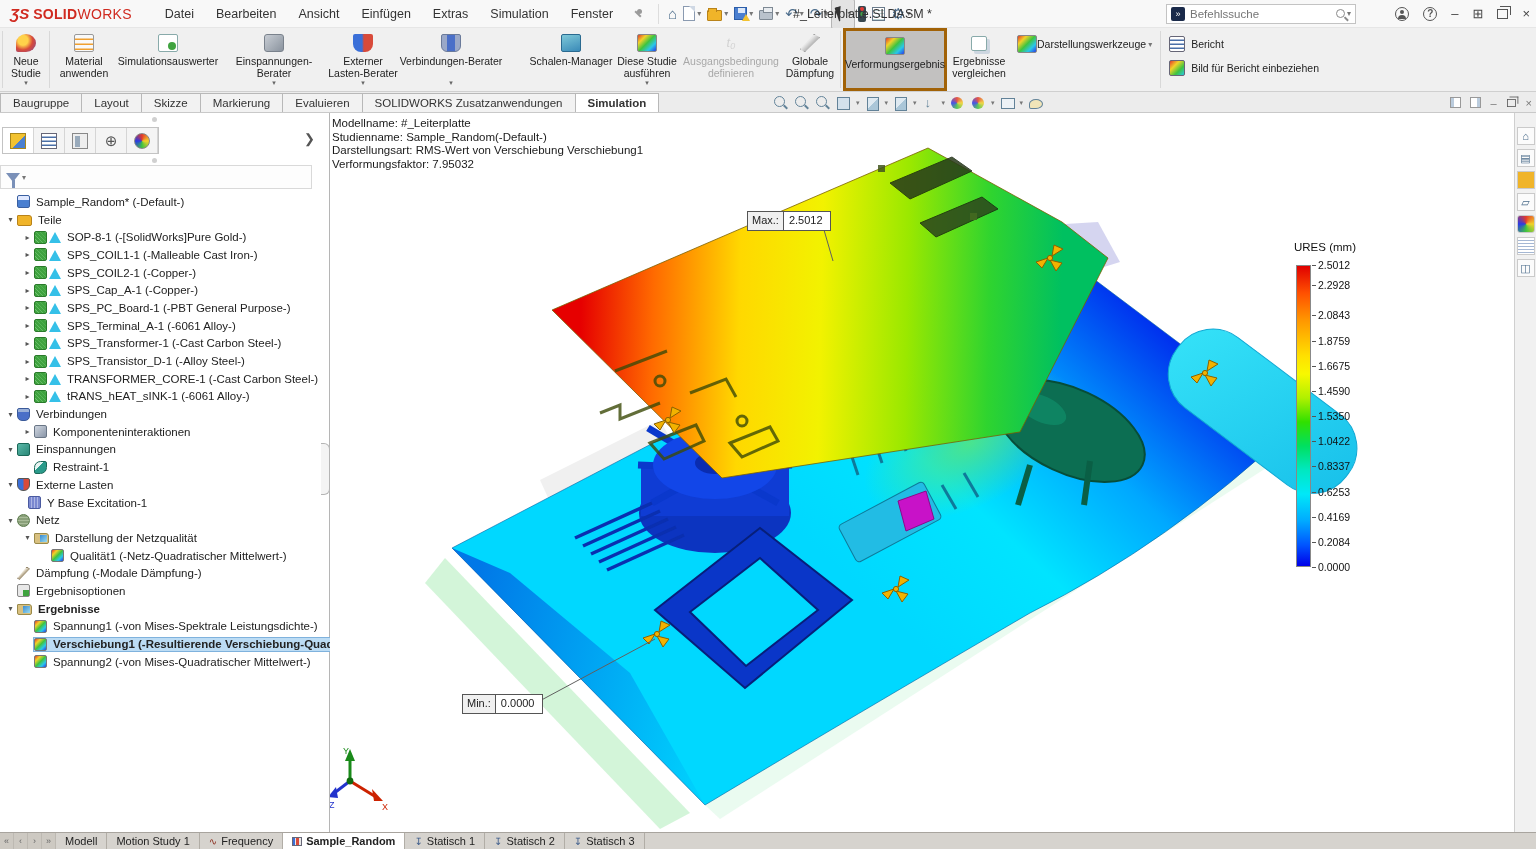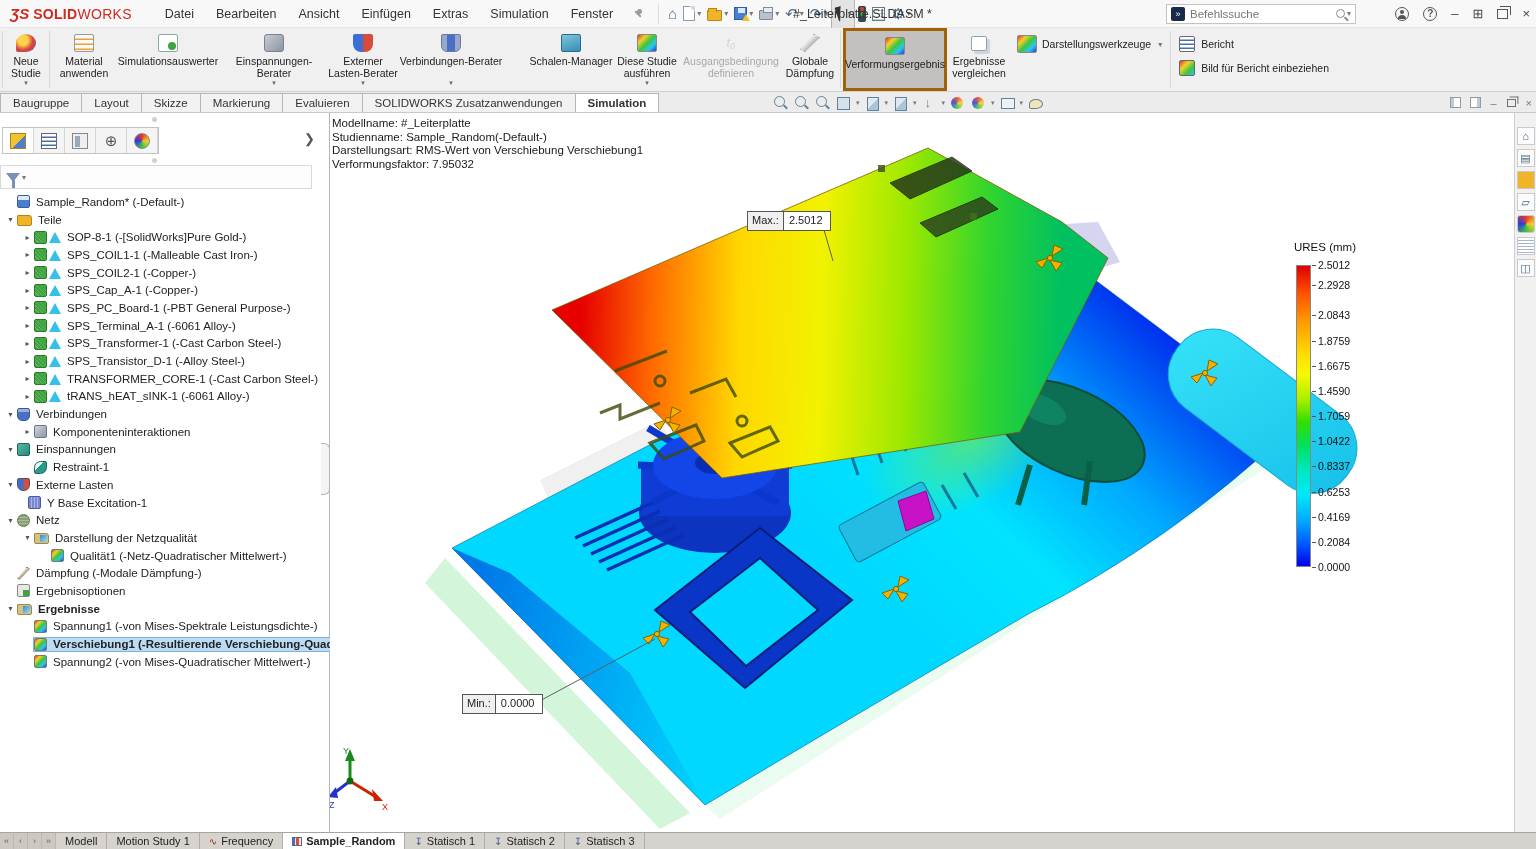--- a/index.html
+++ b/index.html
@@ -68,21 +68,21 @@
   .ric-fixtures-advisor { background:linear-gradient(135deg,#c8cdd4,#8a939e); border:1px solid #7a828c; border-radius:3px; }
   .ric-external-loads { background:linear-gradient(90deg,#3a6fd8 45%,#d84a3a 55%); border-radius:2px 2px 8px 8px; }
   .ric-connections-advisor { background:linear-gradient(90deg,#9aa8c8 30%,#4a6fc8 30%, #4a6fc8 70%, #9aa8c8 70%); border:1px solid #6a7a9a; border-radius:2px 2px 6px 6px; }
   .ric-shell-manager { background:linear-gradient(160deg,#7ec8d8,#3a8ab8); border:1px solid #2a6a90; }
   .ric-run-study,.ric-deformed-result,.ric-display-tools,.ric-quality { background:linear-gradient(135deg,#e43a2a,#f2d22a,#3fc43f,#2ac8e8,#2a3ae8); border:1px solid #888; }
   .ric-initial-condition { background:transparent; color:#9a9a9a; font-size:13px; font-style:italic; display:flex; align-items:center; justify-content:center; }
   .ric-global-damping { background:linear-gradient(135deg,#e8e8e8 40%,#b8b8b8 60%); border:1px solid #888; clip-path:polygon(0 85%, 70% 0, 100% 20%, 25% 100%); }
   .ric-results-advisor { background:#fff; border:1px solid #8aa; position:relative; }
   .ric-results-advisor::before { content:""; position:absolute; left:1px; top:1px; width:10px; height:10px; background:linear-gradient(135deg,#e43a2a,#f2d22a,#3fc43f,#2a3ae8); }
   .ric-compare-results { background:#fff; border:1px solid #8aa; box-shadow:3px 3px 0 #cdd6e0; width:16px; height:15px; }
-  .rb-flat { display:flex; align-items:center; gap:5px; height:24px; margin-top:4px; font-size:10.5px; padding:0 6px; }
+  .rb-flat { display:flex; align-items:center; height:24px; margin-top:4px; font-size:10.5px; padding:0 6px; }
   .rb-side { display:flex; flex-direction:column; padding-top:4px; }
   .rb-side-item { display:flex; align-items:center; gap:6px; height:24px; font-size:10.5px; padding:0 6px; }
   .ric-report { background:repeating-linear-gradient(#fff,#fff 2px,#4a6fa8 3px,#4a6fa8 4px); border:1px solid #667; width:16px; height:16px; }
   .ric-include-image { background:linear-gradient(135deg,#e43a2a,#f2d22a,#3fc43f,#2ac8e8); border:1px solid #667; width:16px; height:16px; }
   #ribbon-collapse { position:absolute; right:10px; bottom:2px; font-size:10px; color:#555; }
 
   
   #tabstrip { position:absolute; left:0; top:92px; width:1536px; height:21px; background:#ececec; border-bottom:1px solid #c9c9c9; display:flex; align-items:flex-end; }
   .ctab { padding:3px 12px; font-size:11.5px; color:#333; border:1px solid #b8b8b8; border-bottom:none; background:#f2f2f2; margin-right:-1px; }
   .ctab.active { background:#fff; font-weight:bold; position:relative; }
@@ -789,21 +789,21 @@
       <div id="legend">
         <div id="legend-title">URES (mm)</div>
         <div id="legend-bar"></div>
         <div id="legend-labels">
             <div class="legend-label" style="top: 18px;">2.5012</div>
             <div class="legend-label" style="top: 38px;">2.2928</div>
             <div class="legend-label" style="top: 68.3333px;">2.0843</div>
             <div class="legend-label" style="top: 93.5px;">1.8759</div>
             <div class="legend-label" style="top: 118.667px;">1.6675</div>
             <div class="legend-label" style="top: 143.833px;">1.4590</div>
-            <div class="legend-label" style="top: 169px;">1.7059</div>
+            <div class="legend-label" style="top: 169px;">1.5350</div>
             <div class="legend-label" style="top: 194.167px;">1.0422</div>
             <div class="legend-label" style="top: 219.333px;">0.8337</div>
             <div class="legend-label" style="top: 244.5px;">0.6253</div>
             <div class="legend-label" style="top: 269.667px;">0.4169</div>
             <div class="legend-label" style="top: 294.833px;">0.2084</div>
             <div class="legend-label" style="top: 320px;">0.0000</div>
           </div>
       </div>
     </div>
 

